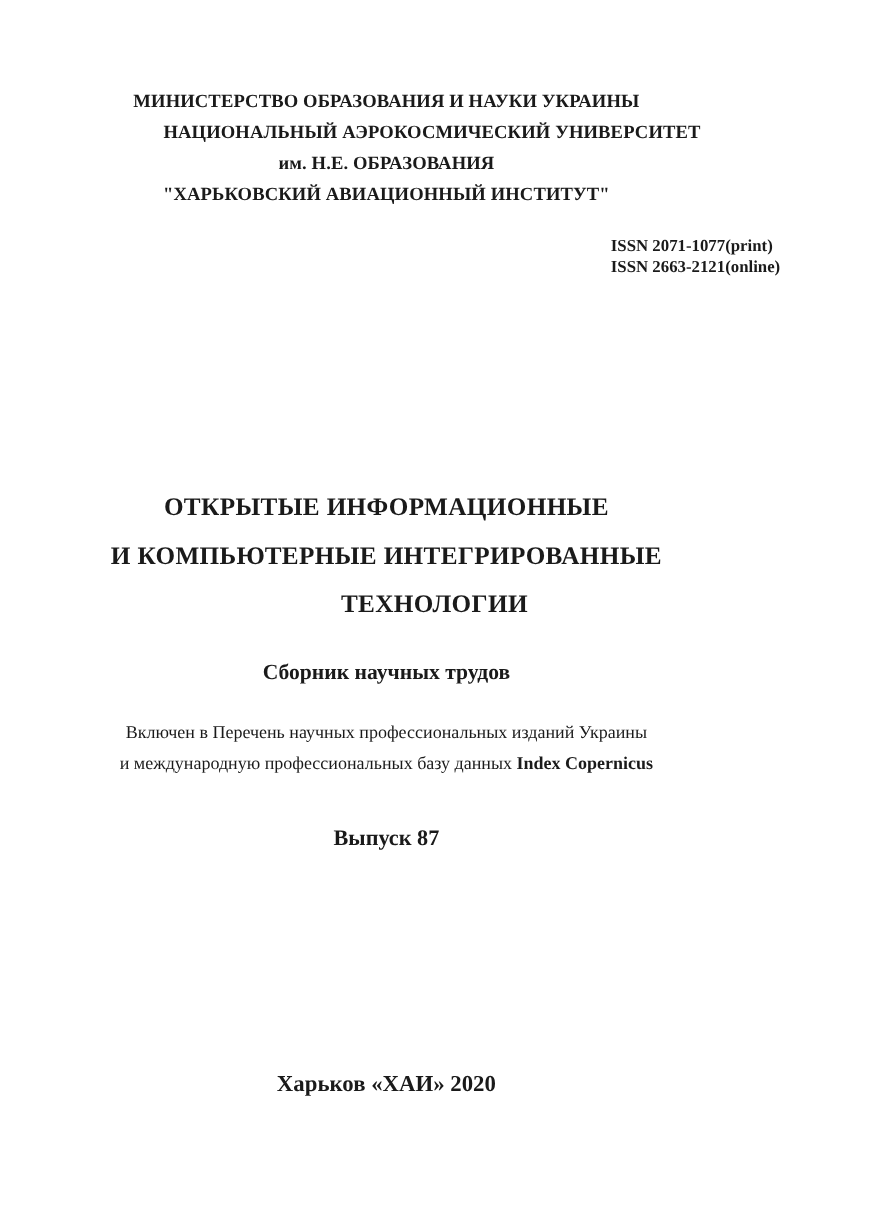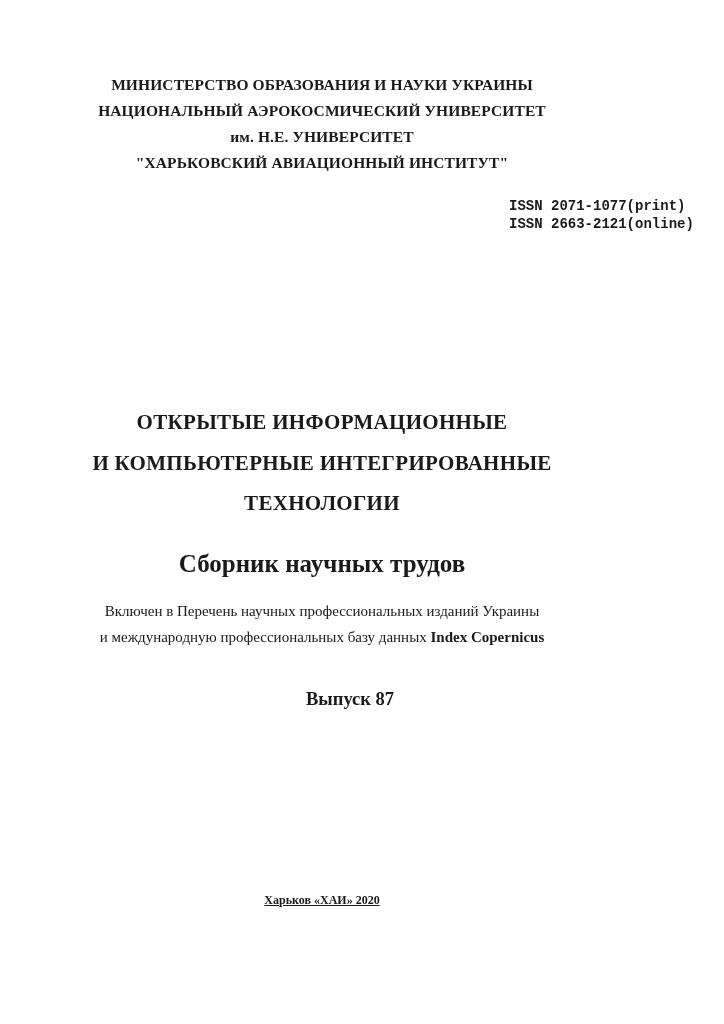--- a/index.html
+++ b/index.html
@@ -10,56 +10,56 @@
       position: relative;
       overflow: hidden;
     }
     .serif { font-family: "Liberation Serif", "DejaVu Serif", serif; font-weight: bold; }
     .sans { font-family: Liberation Serif, serif; }
     .center-line {
       position: absolute; left: 0; width: 644px; text-align: center; white-space: nowrap;
     }
     .header-line { font-size: 15.5px; letter-spacing: 0.1px; }
     .issn {
-      position: absolute; left: 509px; font-size: 14px; white-space: nowrap; font-family: Liberation Mono, monospace;
+      position: absolute; left: 509px; font-size: 14px; white-space: nowrap;
     }
     .title-line { font-size: 21px; letter-spacing: 0.3px; }
-    .subtitle { font-size: 25px; }
+    .subtitle { font-size: 18px; }
     .listed { font-size: 15px; }
     .listed b { font-weight: bold; }
     .issue { font-size: 18.5px; }
-    .footer { font-size: 12px; text-decoration: underline; }
+    .footer { font-size: 19px; }
   </style>
 </head>
 <body>
 
 <div>
 
   <div>
     <div class="center-line serif header-line" style="top:76px;">МИНИСТЕРСТВО ОБРАЗОВАНИЯ И НАУКИ УКРАИНЫ</div>
-    <div class="center-line serif header-line" style="top:102px;">НАЦИОНАЛЬНЫЙ  АЭРОКОСМИЧЕСКИЙ  УНИВЕРСИТЕТ</div>
-    <div class="center-line serif header-line" style="top:128px;">им. Н.Е. УНИВЕРСИТЕТ</div>
+    <div class="center-line serif header-line" style="top:102px;padding-left:38px;">НАЦИОНАЛЬНЫЙ  АЭРОКОСМИЧЕСКИЙ  УНИВЕРСИТЕТ</div>
+    <div class="center-line serif header-line" style="top:128px;">им. Н.Е. ОБРАЗОВАНИЯ</div>
     <div class="center-line serif header-line" style="top:154px;">"ХАРЬКОВСКИЙ  АВИАЦИОННЫЙ  ИНСТИТУТ"</div>
   </div>
 
   <div>
     <div class="issn serif" style="top:198px;">ISSN 2071-1077(print)</div>
     <div class="issn serif" style="top:216px;">ISSN 2663-2121(online)</div>
   </div>
 
   <div>
     <div class="center-line serif title-line" style="top:410px;text-align:center;">ОТКРЫТЫЕ  ИНФОРМАЦИОННЫЕ</div>
     <div class="center-line serif title-line" style="top:451px;">И  КОМПЬЮТЕРНЫЕ  ИНТЕГРИРОВАННЫЕ</div>
-    <div class="center-line serif title-line" style="top:491px;">ТЕХНОЛОГИИ</div>
+    <div class="center-line serif title-line" style="top:491px;padding-left:40px;">ТЕХНОЛОГИИ</div>
   </div>
 
   <div class="center-line serif subtitle" style="top:550px;">Сборник научных трудов</div>
 
   <div>
     <div class="center-line sans listed" style="top:603px;">Включен в Перечень научных профессиональных изданий Украины</div>
     <div class="center-line sans listed" style="top:629px;"><span>и международную профессиональных базу данных </span><b>Index Copernicus</b></div>
   </div>
 
-  <div class="center-line serif issue" style="top:689px;padding-left:28px;">Выпуск 87</div>
+  <div class="center-line serif issue" style="top:689px;">Выпуск 87</div>
 
   <div class="center-line serif footer" style="top:893px;">Харьков «ХАИ» 2020</div>
 
 </div>
 
 </body></html>

